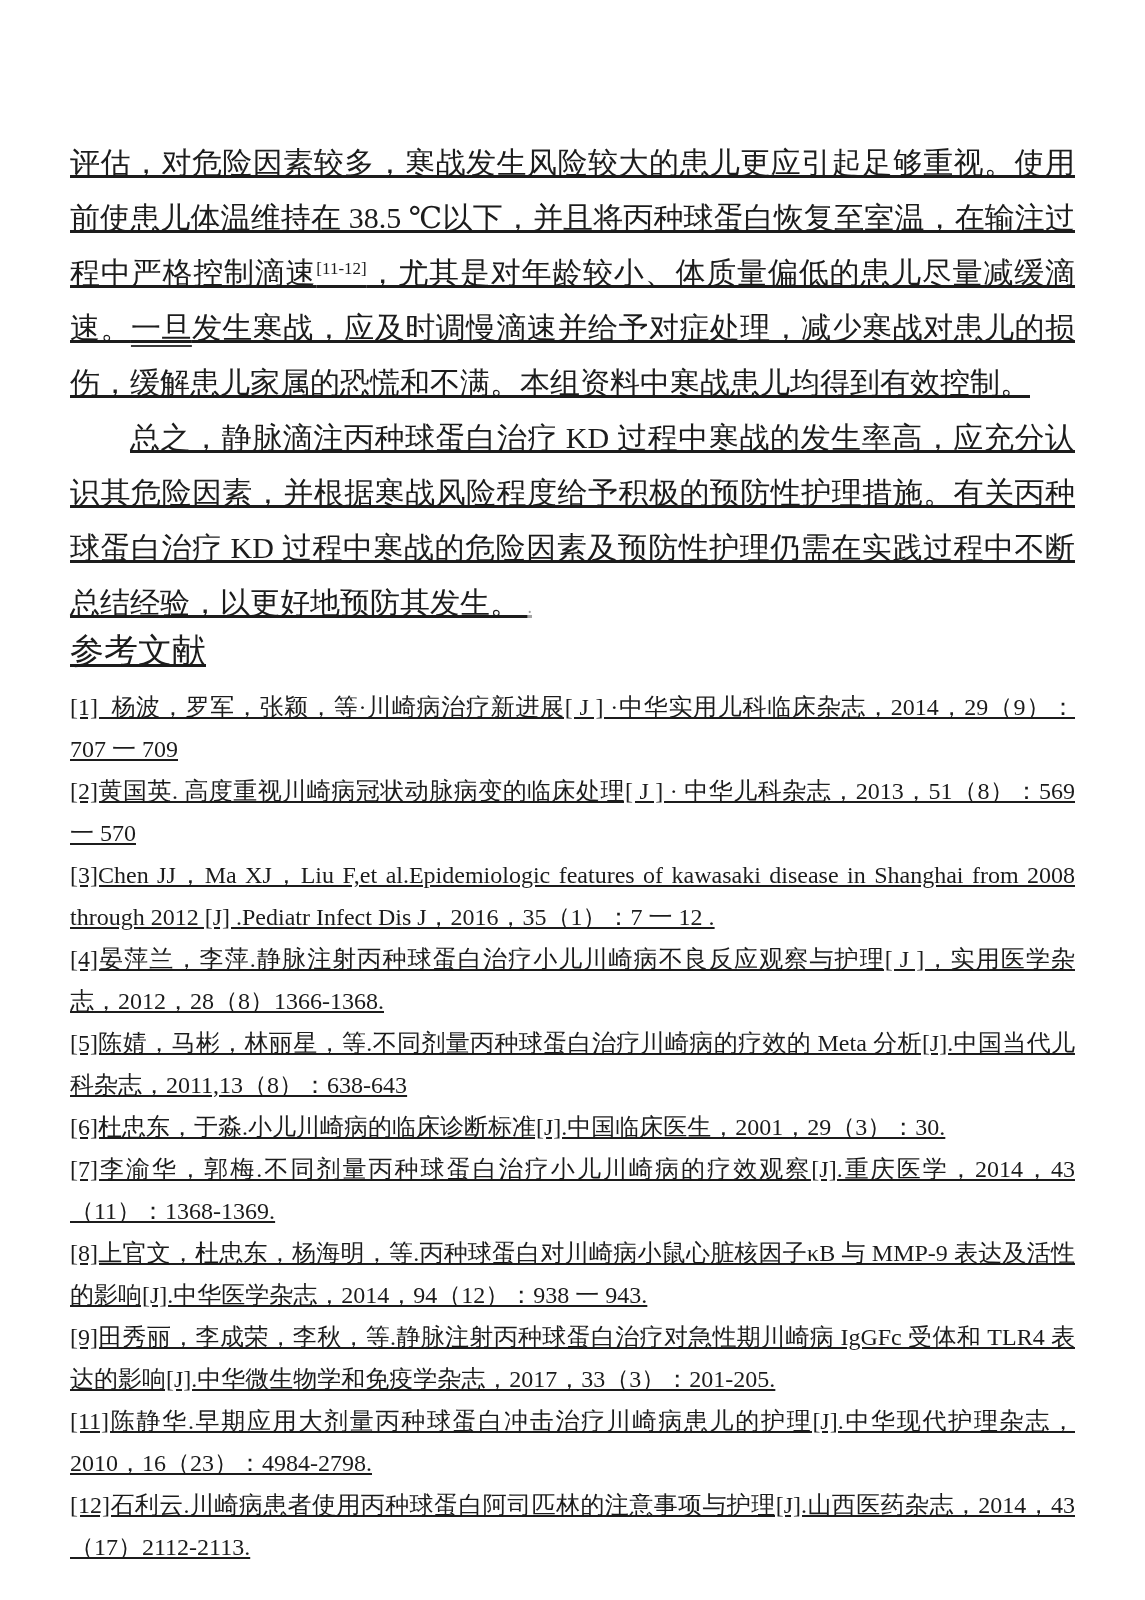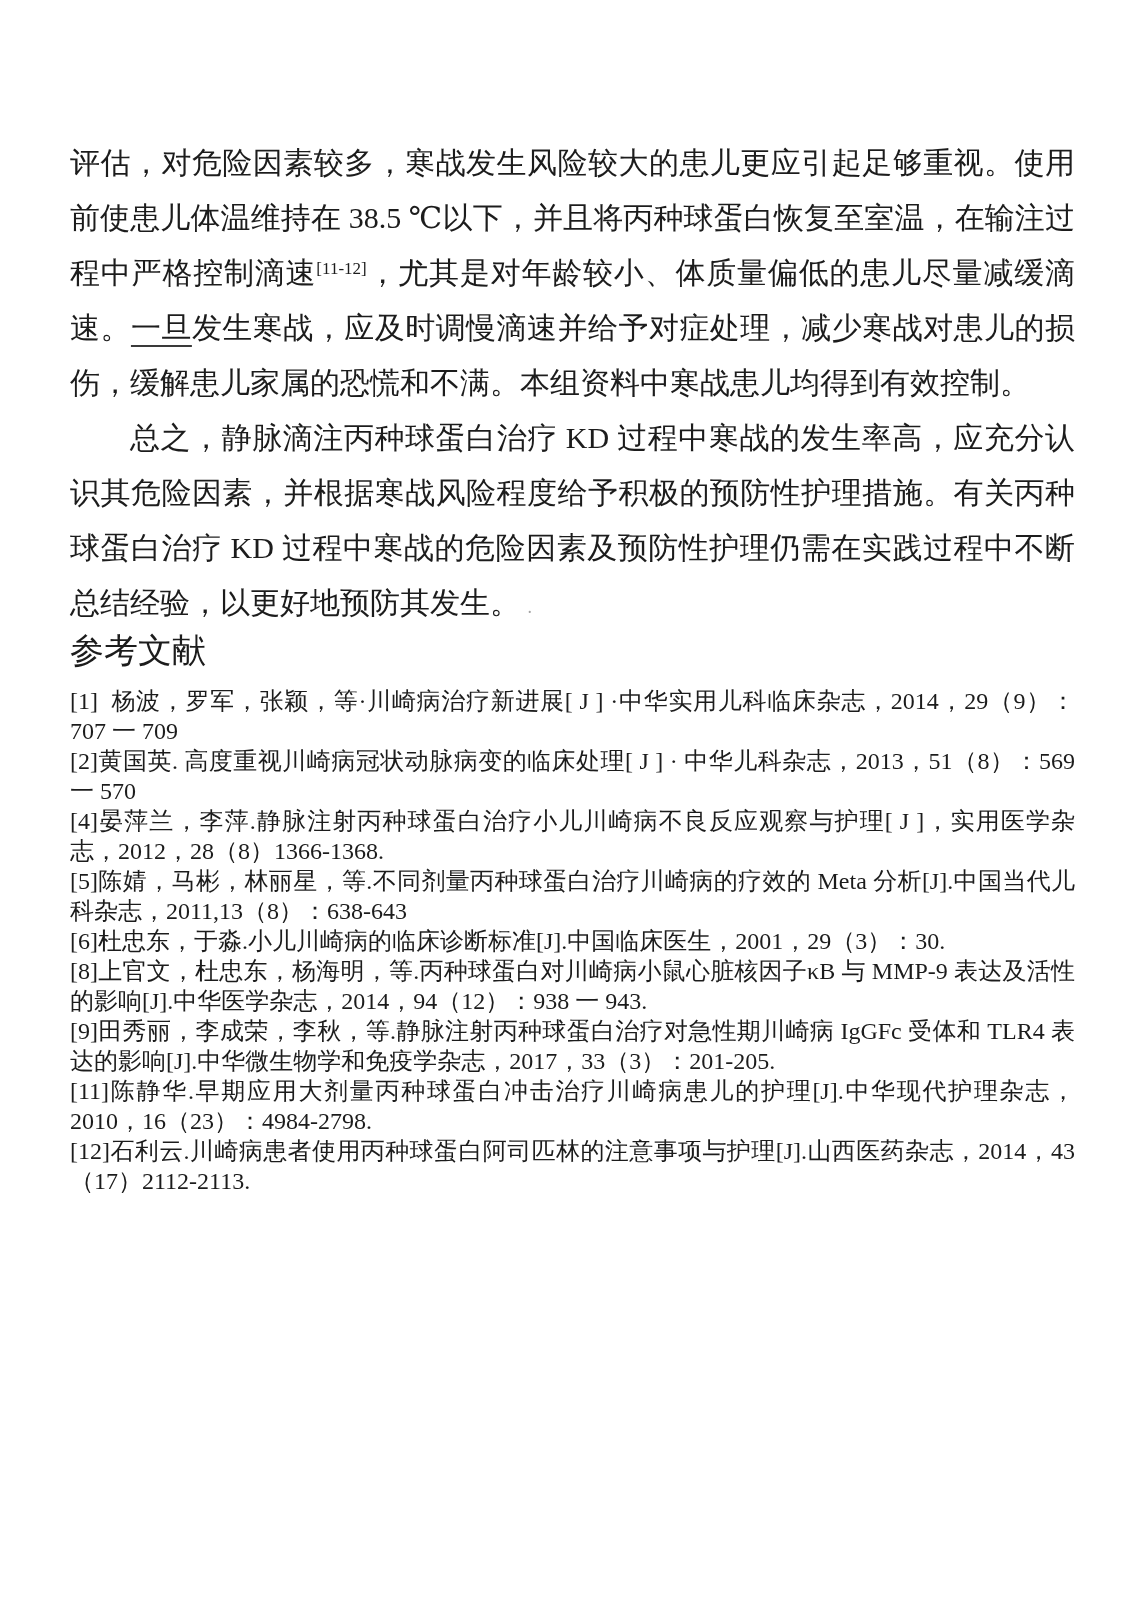--- a/index.html
+++ b/index.html
@@ -12,20 +12,21 @@
     height: 1600px;
     overflow: hidden;
   }
   .page {
     box-sizing: border-box;
     width: 1145px;
     height: 1600px;
     padding: 135px 70px 0 70px;
     color: #1c1c1c;
     font-family: "Liberation Serif", "DejaVu Serif", serif;
+    text-decoration: underline;
   }
   .body-text {
     margin: 0;
     font-size: 30px;
     line-height: 55px;
     text-align: justify;
     text-justify: inter-ideograph;
     word-break: break-word;
   }
   .body-text.indent {
@@ -52,42 +53,44 @@
     font-size: 34px;
     font-weight: 400;
     line-height: 31px;
   }
   .refs {
     margin-top: 20px;
   }
   .ref {
     margin: 0;
     font-size: 24px;
-    line-height: 30px;
+    line-height: 42px;
     text-align: justify;
     text-justify: inter-ideograph;
     word-break: break-word;
   }
 </style>
 </head>
 <body>
 
 <div class="page">
 
   <p class="body-text"><span>评估，对危险因素较多，寒战发生风险较大的患儿更应引起足够重视。使用前使患儿体温维持在 38.5 ℃以下，并且将丙种球蛋白恢复至室温，在输注过程中严格控制滴速</span><sup class="cite">[11-12]</sup><span>，尤其是对年龄较小、体质量偏低的患儿尽量减缓滴速。</span><span class="u-phrase">一旦</span><span>发生寒战，应及时调慢滴速并给予对症处理，减少寒战对患儿的损伤，缓解患儿家属的恐慌和不满。本组资料中寒战患儿均得到有效控制。</span></p>
 
   <p class="body-text indent"><span>总之，静脉滴注丙种球蛋白治疗 KD 过程中寒战的发生率高，应充分认识其危险因素，并根据寒战风险程度给予积极的预防性护理措施。有关丙种球蛋白治疗 KD 过程中寒战的危险因素及预防性护理仍需在实践过程中不断总结经验，以更好地预防其发生。</span> <span class="stray-mark">.</span></p>
 
   <h3 class="ref-heading">参考文献</h3>
 
   <div class="refs" id="refs">
       <p class="ref">[1]&nbsp;&nbsp;杨波，罗军，张颖，等·川崎病治疗新进展[ J ] ·中华实用儿科临床杂志，2014，29（9）：707 一 709</p>
       <p class="ref">[2]黄国英. 高度重视川崎病冠状动脉病变的临床处理[ J ] · 中华儿科杂志，2013，51（8）：569 一 570</p>
+      <p class="ref">[3]Chen JJ，Ma XJ，Liu F,et al.Epidemiologic features of kawasaki disease in Shanghai from 2008 through 2012 [J] .Pediatr Infect Dis J，2016，35（1）：7 一 12 .</p>
       <p class="ref">[4]晏萍兰，李萍.静脉注射丙种球蛋白治疗小儿川崎病不良反应观察与护理[ J ]，实用医学杂志，2012，28（8）1366-1368.</p>
       <p class="ref">[5]陈婧，马彬，林丽星，等.不同剂量丙种球蛋白治疗川崎病的疗效的 Meta 分析[J].中国当代儿科杂志，2011,13（8）：638-643</p>
       <p class="ref">[6]杜忠东，于淼.小儿川崎病的临床诊断标准[J].中国临床医生，2001，29（3）：30.</p>
+      <p class="ref">[7]李渝华，郭梅.不同剂量丙种球蛋白治疗小儿川崎病的疗效观察[J].重庆医学，2014，43（11）：1368-1369.</p>
       <p class="ref">[8]上官文，杜忠东，杨海明，等.丙种球蛋白对川崎病小鼠心脏核因子κB 与 MMP-9 表达及活性的影响[J].中华医学杂志，2014，94（12）：938 一 943.</p>
       <p class="ref">[9]田秀丽，李成荣，李秋，等.静脉注射丙种球蛋白治疗对急性期川崎病 IgGFc 受体和 TLR4 表达的影响[J].中华微生物学和免疫学杂志，2017，33（3）：201-205.</p>
       <p class="ref">[11]陈静华.早期应用大剂量丙种球蛋白冲击治疗川崎病患儿的护理[J].中华现代护理杂志，2010，16（23）：4984-2798.</p>
       <p class="ref">[12]石利云.川崎病患者使用丙种球蛋白阿司匹林的注意事项与护理[J].山西医药杂志，2014，43（17）2112-2113.</p>
     </div>
 
 </div>
 
 </body></html>

